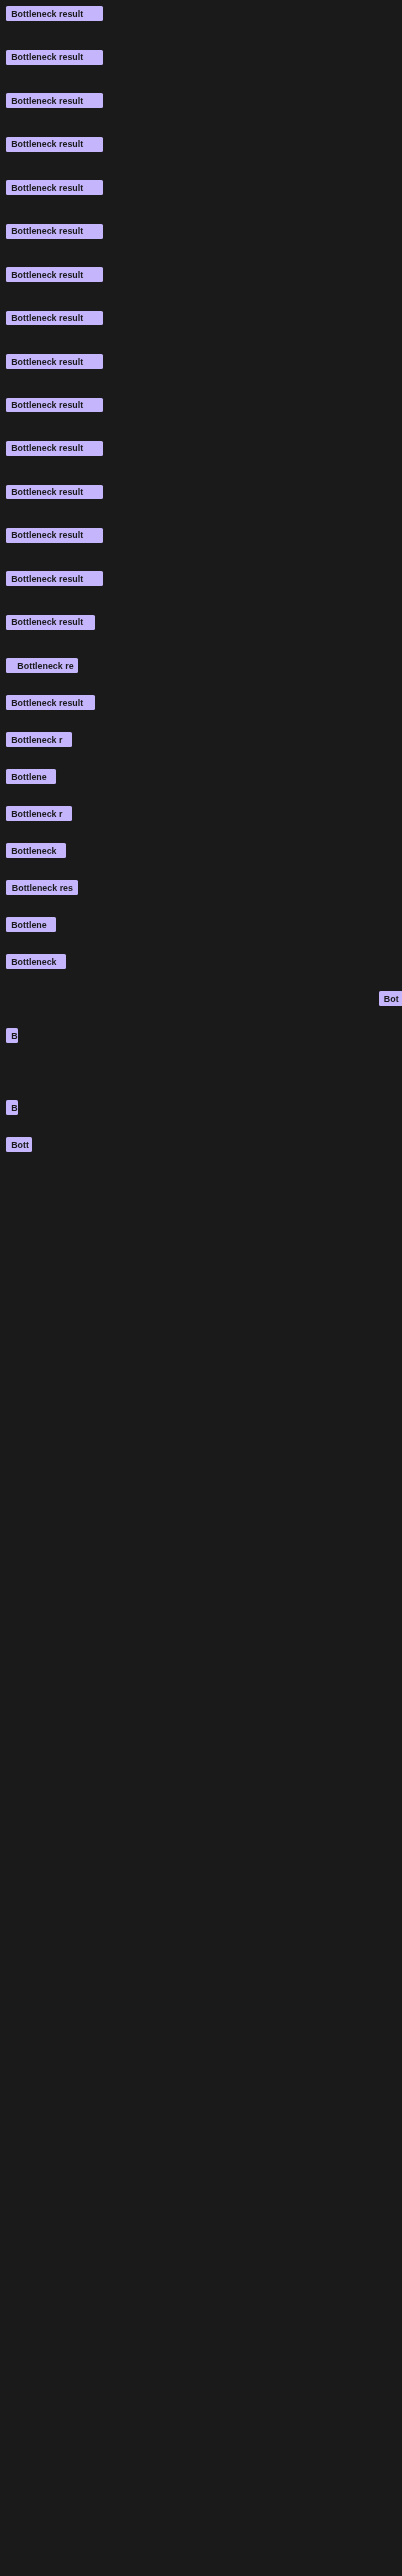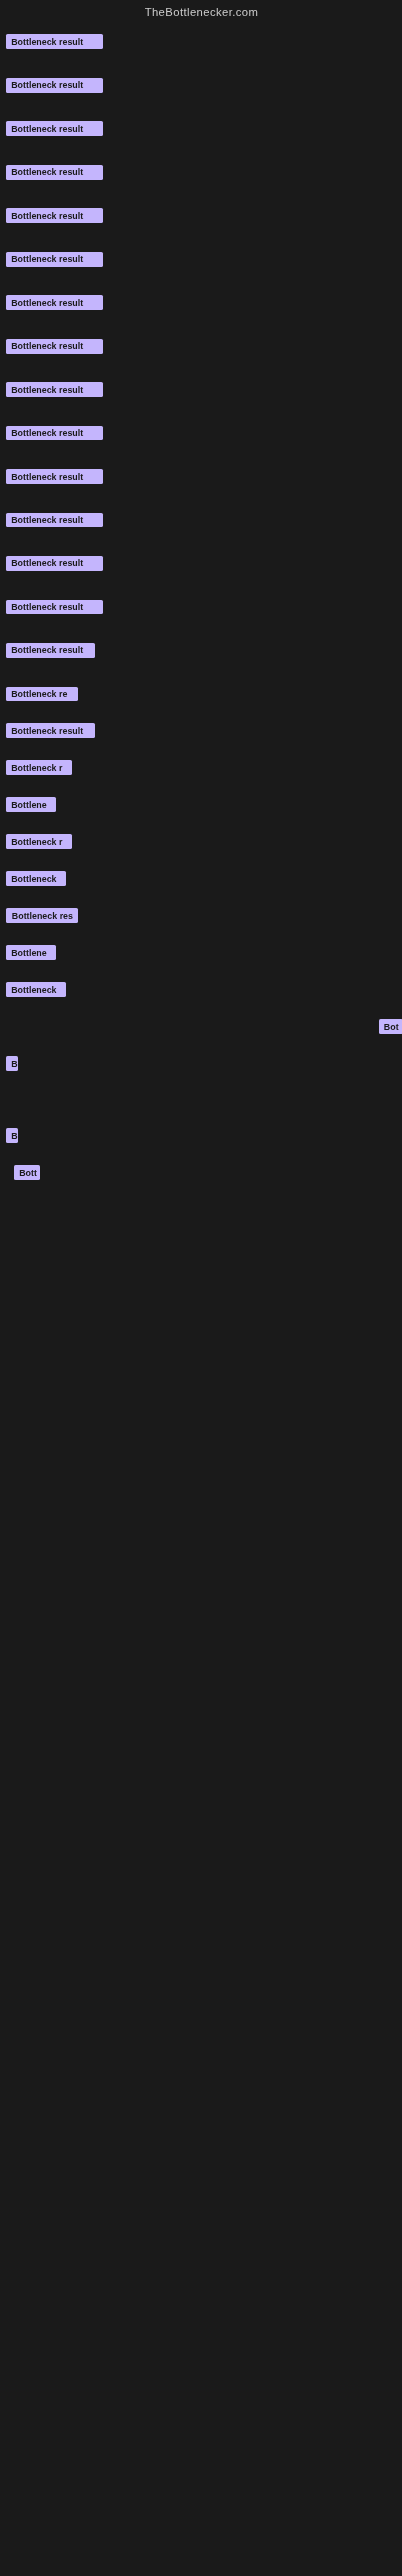--- a/index.html
+++ b/index.html
@@ -34,49 +34,46 @@
       padding: 2.4px 4.8px;
       border-radius: 1.6px;
       white-space: nowrap;
       overflow: hidden;
     }
   </style>
 </head>
 <body>
 
 <div>
-  <div class="header">
-    <span>TheBottlenecker.com</span>
-  </div>
 
   <div id="labels-container">
   <div style="padding-top: 6.4px; padding-left: 6.4px; padding-bottom: 3.2px;"><span class="bottleneck-label" style="max-width: 97px; width: 97px;">Bottleneck result</span></div>
       <div style="padding-top: 22.5px; padding-left: 6.4px; padding-bottom: 3.2px;"><span class="bottleneck-label" style="max-width: 97px; width: 97px;">Bottleneck result</span></div>
       <div style="padding-top: 22.5px; padding-left: 6.4px; padding-bottom: 3.2px;"><span class="bottleneck-label" style="max-width: 97px; width: 97px;">Bottleneck result</span></div>
       <div style="padding-top: 22.5px; padding-left: 6.4px; padding-bottom: 3.2px;"><span class="bottleneck-label" style="max-width: 97px; width: 97px;">Bottleneck result</span></div>
       <div style="padding-top: 22.5px; padding-left: 6.4px; padding-bottom: 3.2px;"><span class="bottleneck-label" style="max-width: 97px; width: 97px;">Bottleneck result</span></div>
       <div style="padding-top: 22.5px; padding-left: 6.4px; padding-bottom: 3.2px;"><span class="bottleneck-label" style="max-width: 97px; width: 97px;">Bottleneck result</span></div>
       <div style="padding-top: 22.5px; padding-left: 6.4px; padding-bottom: 3.2px;"><span class="bottleneck-label" style="max-width: 97px; width: 97px;">Bottleneck result</span></div>
       <div style="padding-top: 22.5px; padding-left: 6.4px; padding-bottom: 3.2px;"><span class="bottleneck-label" style="max-width: 97px; width: 97px;">Bottleneck result</span></div>
       <div style="padding-top: 22.5px; padding-left: 6.4px; padding-bottom: 3.2px;"><span class="bottleneck-label" style="max-width: 97px; width: 97px;">Bottleneck result</span></div>
       <div style="padding-top: 22.5px; padding-left: 6.4px; padding-bottom: 3.2px;"><span class="bottleneck-label" style="max-width: 97px; width: 97px;">Bottleneck result</span></div>
       <div style="padding-top: 22.5px; padding-left: 6.4px; padding-bottom: 3.2px;"><span class="bottleneck-label" style="max-width: 97px; width: 97px;">Bottleneck result</span></div>
       <div style="padding-top: 22.5px; padding-left: 6.4px; padding-bottom: 3.2px;"><span class="bottleneck-label" style="max-width: 97px; width: 97px;">Bottleneck result</span></div>
       <div style="padding-top: 22.5px; padding-left: 6.4px; padding-bottom: 3.2px;"><span class="bottleneck-label" style="max-width: 97px; width: 97px;">Bottleneck result</span></div>
       <div style="padding-top: 22.5px; padding-left: 6.4px; padding-bottom: 3.2px;"><span class="bottleneck-label" style="max-width: 97px; width: 97px;">Bottleneck result</span></div>
       <div style="padding-top: 22.5px; padding-left: 6.4px; padding-bottom: 3.2px;"><span class="bottleneck-label" style="max-width: 89px; width: 89px;">Bottleneck result</span></div>
-      <div style="padding-top: 22.5px; padding-left: 6.4px; padding-bottom: 3.2px;"><span class="bottleneck-label" style="max-width: 72px; width: 84px;">Bottleneck re</span></div>
+      <div style="padding-top: 22.5px; padding-left: 6.4px; padding-bottom: 3.2px;"><span class="bottleneck-label" style="max-width: 72px; width: 84px; text-align: right;">Bottleneck re</span></div>
       <div style="padding-top: 16px; padding-left: 6.4px; padding-bottom: 3.2px;"><span class="bottleneck-label" style="max-width: 89px; width: 89px;">Bottleneck result</span></div>
       <div style="padding-top: 16px; padding-left: 6.4px; padding-bottom: 3.2px;"><span class="bottleneck-label" style="max-width: 66px; width: 66px;">Bottleneck r</span></div>
       <div style="padding-top: 16px; padding-left: 6.4px; padding-bottom: 3.2px;"><span class="bottleneck-label" style="max-width: 50px; width: 50px;">Bottlene</span></div>
       <div style="padding-top: 16px; padding-left: 6.4px; padding-bottom: 3.2px;"><span class="bottleneck-label" style="max-width: 66px; width: 66px;">Bottleneck r</span></div>
       <div style="padding-top: 16px; padding-left: 6.4px; padding-bottom: 3.2px;"><span class="bottleneck-label" style="max-width: 60px; width: 60px;">Bottleneck</span></div>
       <div style="padding-top: 16px; padding-left: 6.4px; padding-bottom: 3.2px;"><span class="bottleneck-label" style="max-width: 76px; width: 72px; text-align: center;">Bottleneck res</span></div>
       <div style="padding-top: 16px; padding-left: 6.4px; padding-bottom: 3.2px;"><span class="bottleneck-label" style="max-width: 50px; width: 50px;">Bottlene</span></div>
       <div style="padding-top: 16px; padding-left: 6.4px; padding-bottom: 3.2px;"><span class="bottleneck-label" style="max-width: 60px; width: 60px;">Bottleneck</span></div>
       <div style="padding-top: 16px; padding-left: 6.4px; padding-bottom: 3.2px; text-align: right;"><span class="bottleneck-label" style="max-width: 24px; width: 24px;">Bot</span></div>
       <div style="padding-top: 16px; padding-left: 6.4px; padding-bottom: 3.2px;"><span class="bottleneck-label" style="max-width: 11.3px; width: 11.3px;">B</span></div>
       <div style="padding-top: 24px; padding-left: 6.4px; padding-bottom: 3.2px;"></div>
       <div style="padding-top: 24px; padding-left: 6.4px; padding-bottom: 3.2px;"><span class="bottleneck-label" style="max-width: 11.3px; width: 11.3px;">B</span></div>
-      <div style="padding-top: 16px; padding-left: 6.4px; padding-bottom: 3.2px; margin-left: 8px;"><span class="bottleneck-label" style="max-width: 26px; width: 26px;">Bott</span></div>
+      <div style="padding-top: 16px; padding-left: 6.4px; padding-bottom: 3.2px;"><span class="bottleneck-label" style="max-width: 26px; width: 26px;">Bott</span></div>
     </div>
 </div>
 
 
 </body></html>

